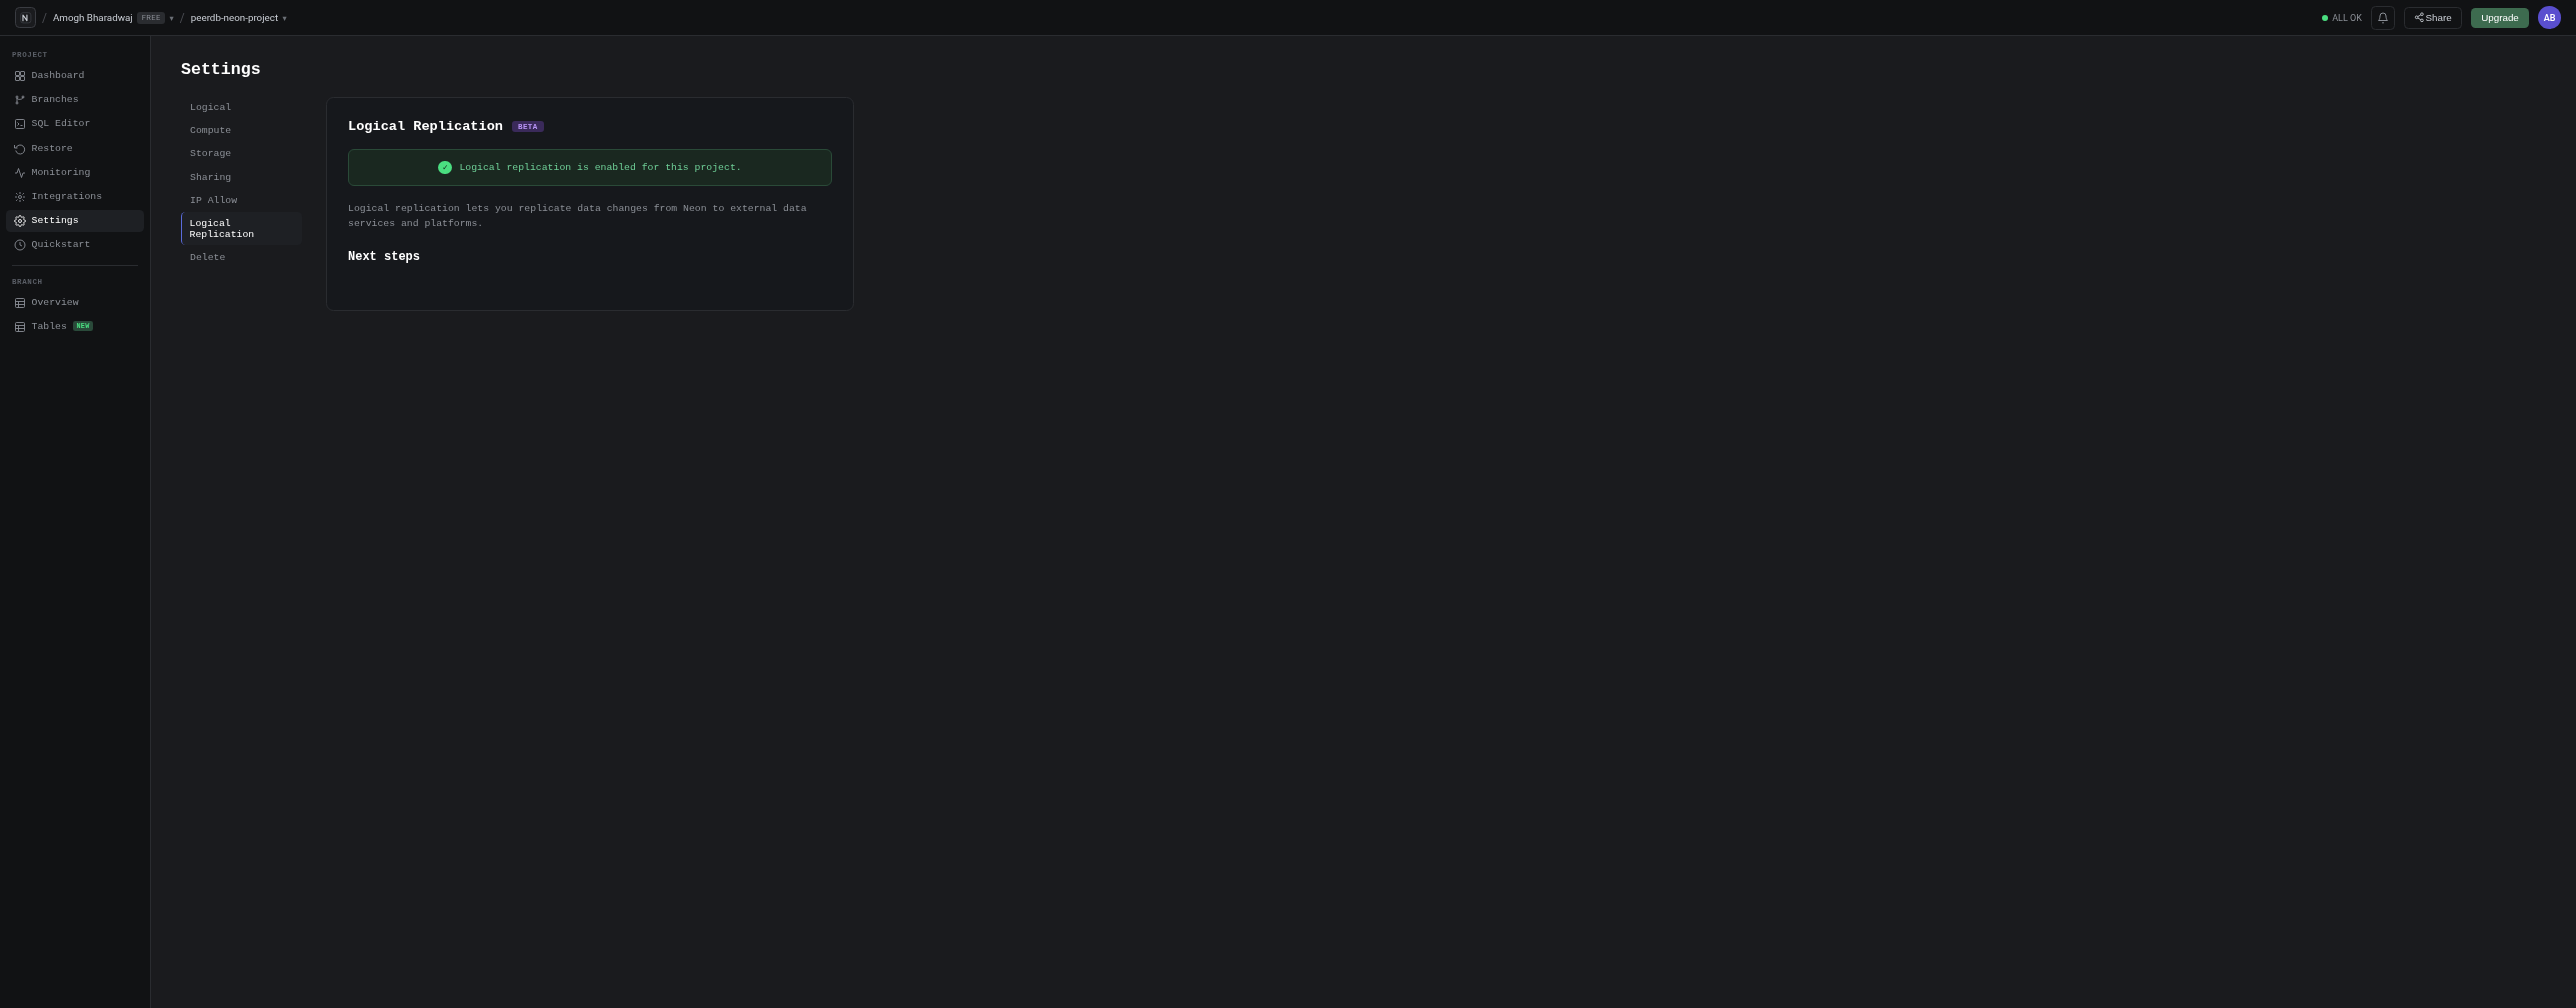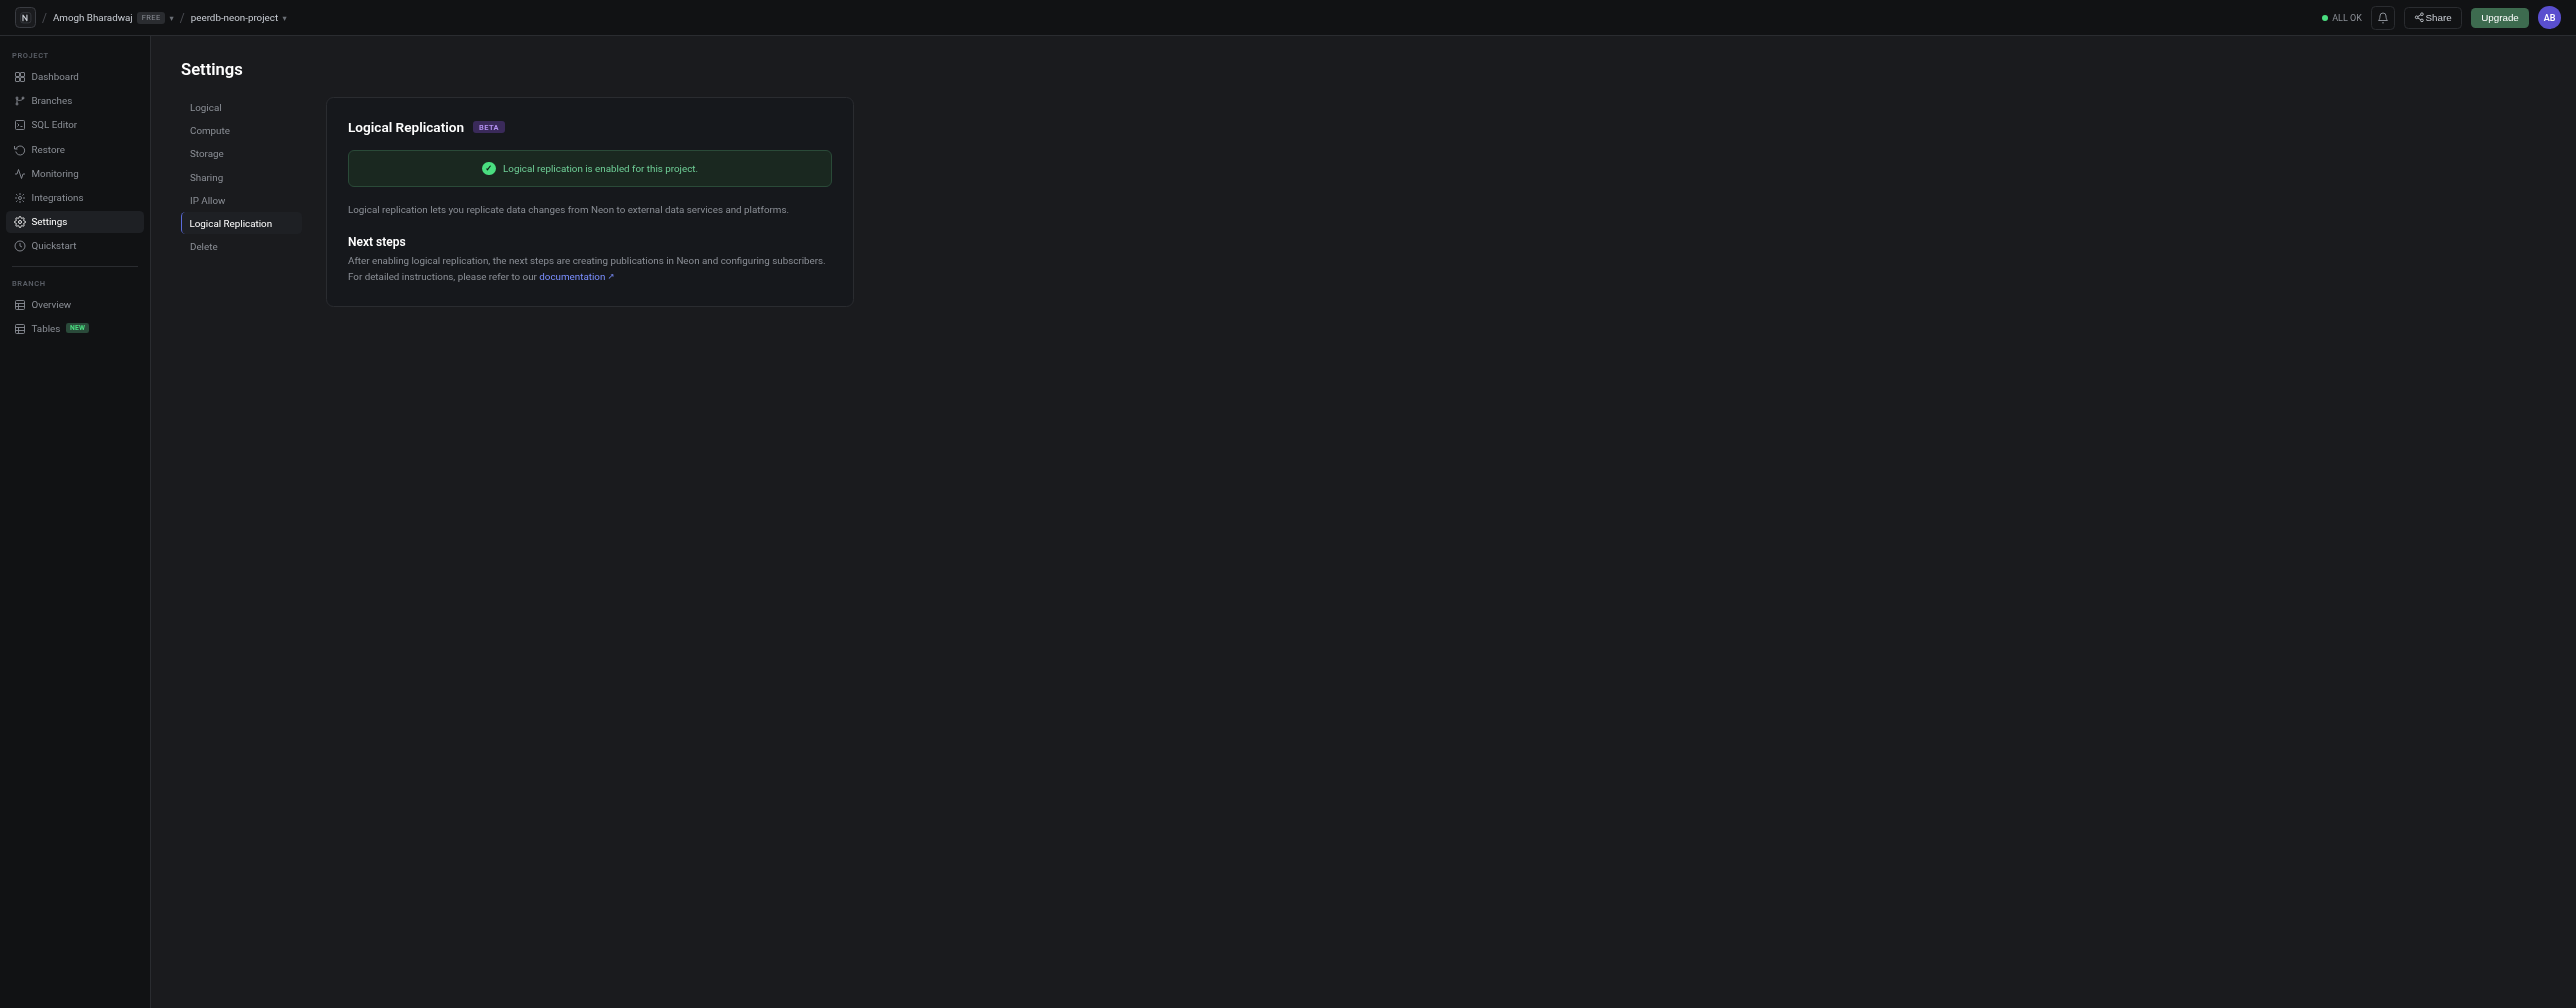--- a/index.html
+++ b/index.html
@@ -153,20 +153,21 @@
       font-size: 9px;
       font-weight: 600;
       cursor: pointer;
     }
 
     
     .main-layout {
       display: flex;
       margin-top: 36px;
       height: calc(100vh - 36px);
+      font-family: Liberation Mono, monospace;
     }
 
     
     .sidebar {
       width: 151px;
       background: #111214;
       border-right: 0.8px solid #2a2c30;
       padding: 12px 6px;
       flex-shrink: 0;
       overflow-y: auto;
@@ -338,21 +339,21 @@
       font-size: 9.8px;
       color: #8b8f96;
       line-height: 1.6;
       margin-bottom: 18px;
     }
 
     .subsection-title {
       font-size: 12px;
       font-weight: 600;
       color: #ffffff;
-      margin-bottom: 4px;
+      margin-bottom: 25px;
     }
 
     .steps-description {
       font-size: 9.8px;
       color: #8b8f96;
       line-height: 1.6;
     }
 
     .doc-link {
       color: #7b8fff;
@@ -565,27 +566,20 @@
 
           <div class="success-banner">
             <div class="success-icon"></div>
             <span>Logical replication is enabled for this project.</span>
           </div>
 
           <p class="description-text">Logical replication lets you replicate data changes from Neon to external data services and platforms.</p>
 
           <h3 class="subsection-title">Next steps</h3>
 
-          <p class="steps-description">
-            <span>After enabling logical replication, the next steps are creating publications in Neon and configuring subscribers. For detailed instructions, please refer to our</span>
-            <a class="doc-link" href="#">
-              <span>documentation</span>
-              <span class="external-link-icon">↗</span>
-            </a>
-          </p>
 
         </div>
       </div>
 
     </div>
   </div>
 </div>
 
 
 </body></html>

